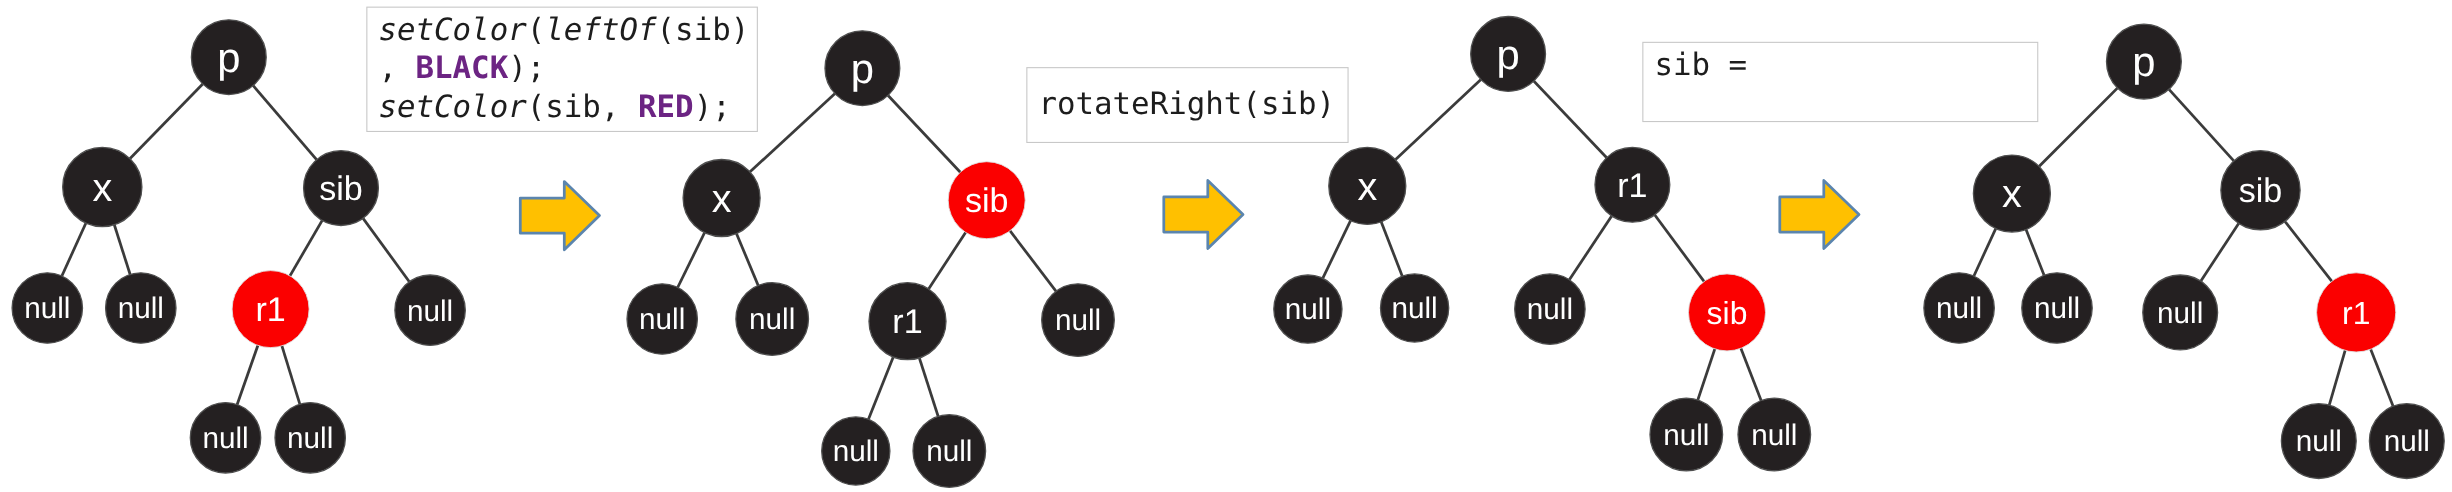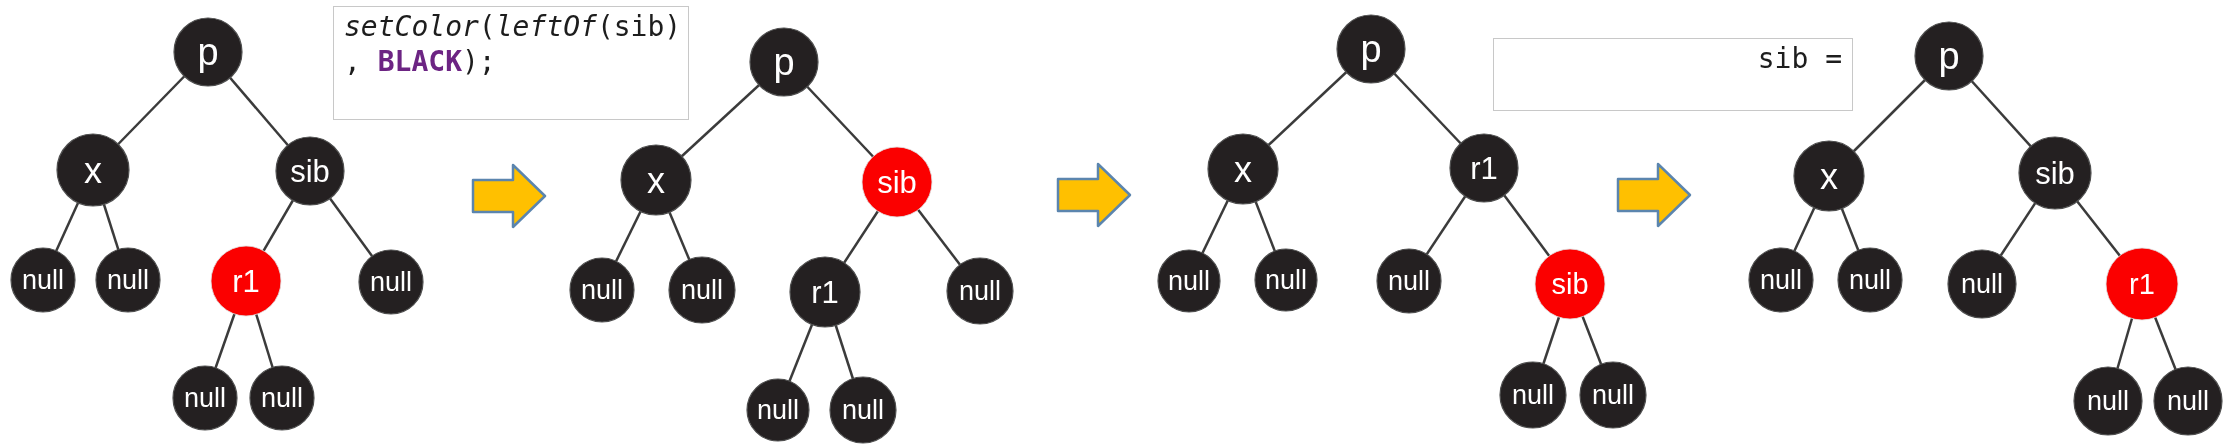--- a/index.html
+++ b/index.html
@@ -46,21 +46,21 @@
     border:1px solid var(--box-border);
     font-family:"DejaVu Sans Mono","Liberation Mono",monospace;
     font-size:28px;
     line-height:35px;
     color:var(--code-text);
     padding:2px 10px;
   }
   .code-line{white-space:pre;}
   #code1{left:333px;top:6px;width:356px;height:114px;}
   #code2{left:933px;top:61px;width:293px;height:69px;padding-top:15px;}
-  #code3{left:1493px;top:38px;width:360px;height:73px;text-align:right;}
+  #code3{left:1493px;top:38px;width:360px;height:73px;}
   .fn{font-style:italic;}
   .kw{font-weight:bold;color:var(--kw);}
 </style>
 </head>
 <body>
 
 <div class="canvas">
 
   <svg id="tree-svg" viewBox="0 0 2229 447">
       <g>
@@ -248,20 +248,24 @@
         </g>
       </g>
       <path d="M 473 180 L 513 180 L 513 165 L 545 196 L 513 227 L 513 212 L 473 212 Z" class="arrow"></path>
       <path d="M 1058 179 L 1098 179 L 1098 164 L 1130 195 L 1098 226 L 1098 211 L 1058 211 Z" class="arrow"></path>
       <path d="M 1618 179 L 1658 179 L 1658 164 L 1690 195 L 1658 226 L 1658 211 L 1618 211 Z" class="arrow"></path>
     </svg>
 
   <div class="code-box" id="code1">
     <div class="code-line"><span class="fn">setColor</span><span>(</span><span class="fn">leftOf</span><span>(sib)</span></div>
     <div class="code-line"><span>, </span><span class="kw">BLACK</span><span>);</span></div>
+    <div class="code-line"><span class="fn">setColor</span><span>(sib, </span><span class="kw">RED</span><span>);</span></div>
   </div>
 
+  <div class="code-box" id="code2">
+    <div class="code-line"><span>rotateRight(sib)</span></div>
+  </div>
 
   <div class="code-box" id="code3">
     <div class="code-line"><span>sib =</span></div>
   </div>
 
 </div>
 
 </body></html>

